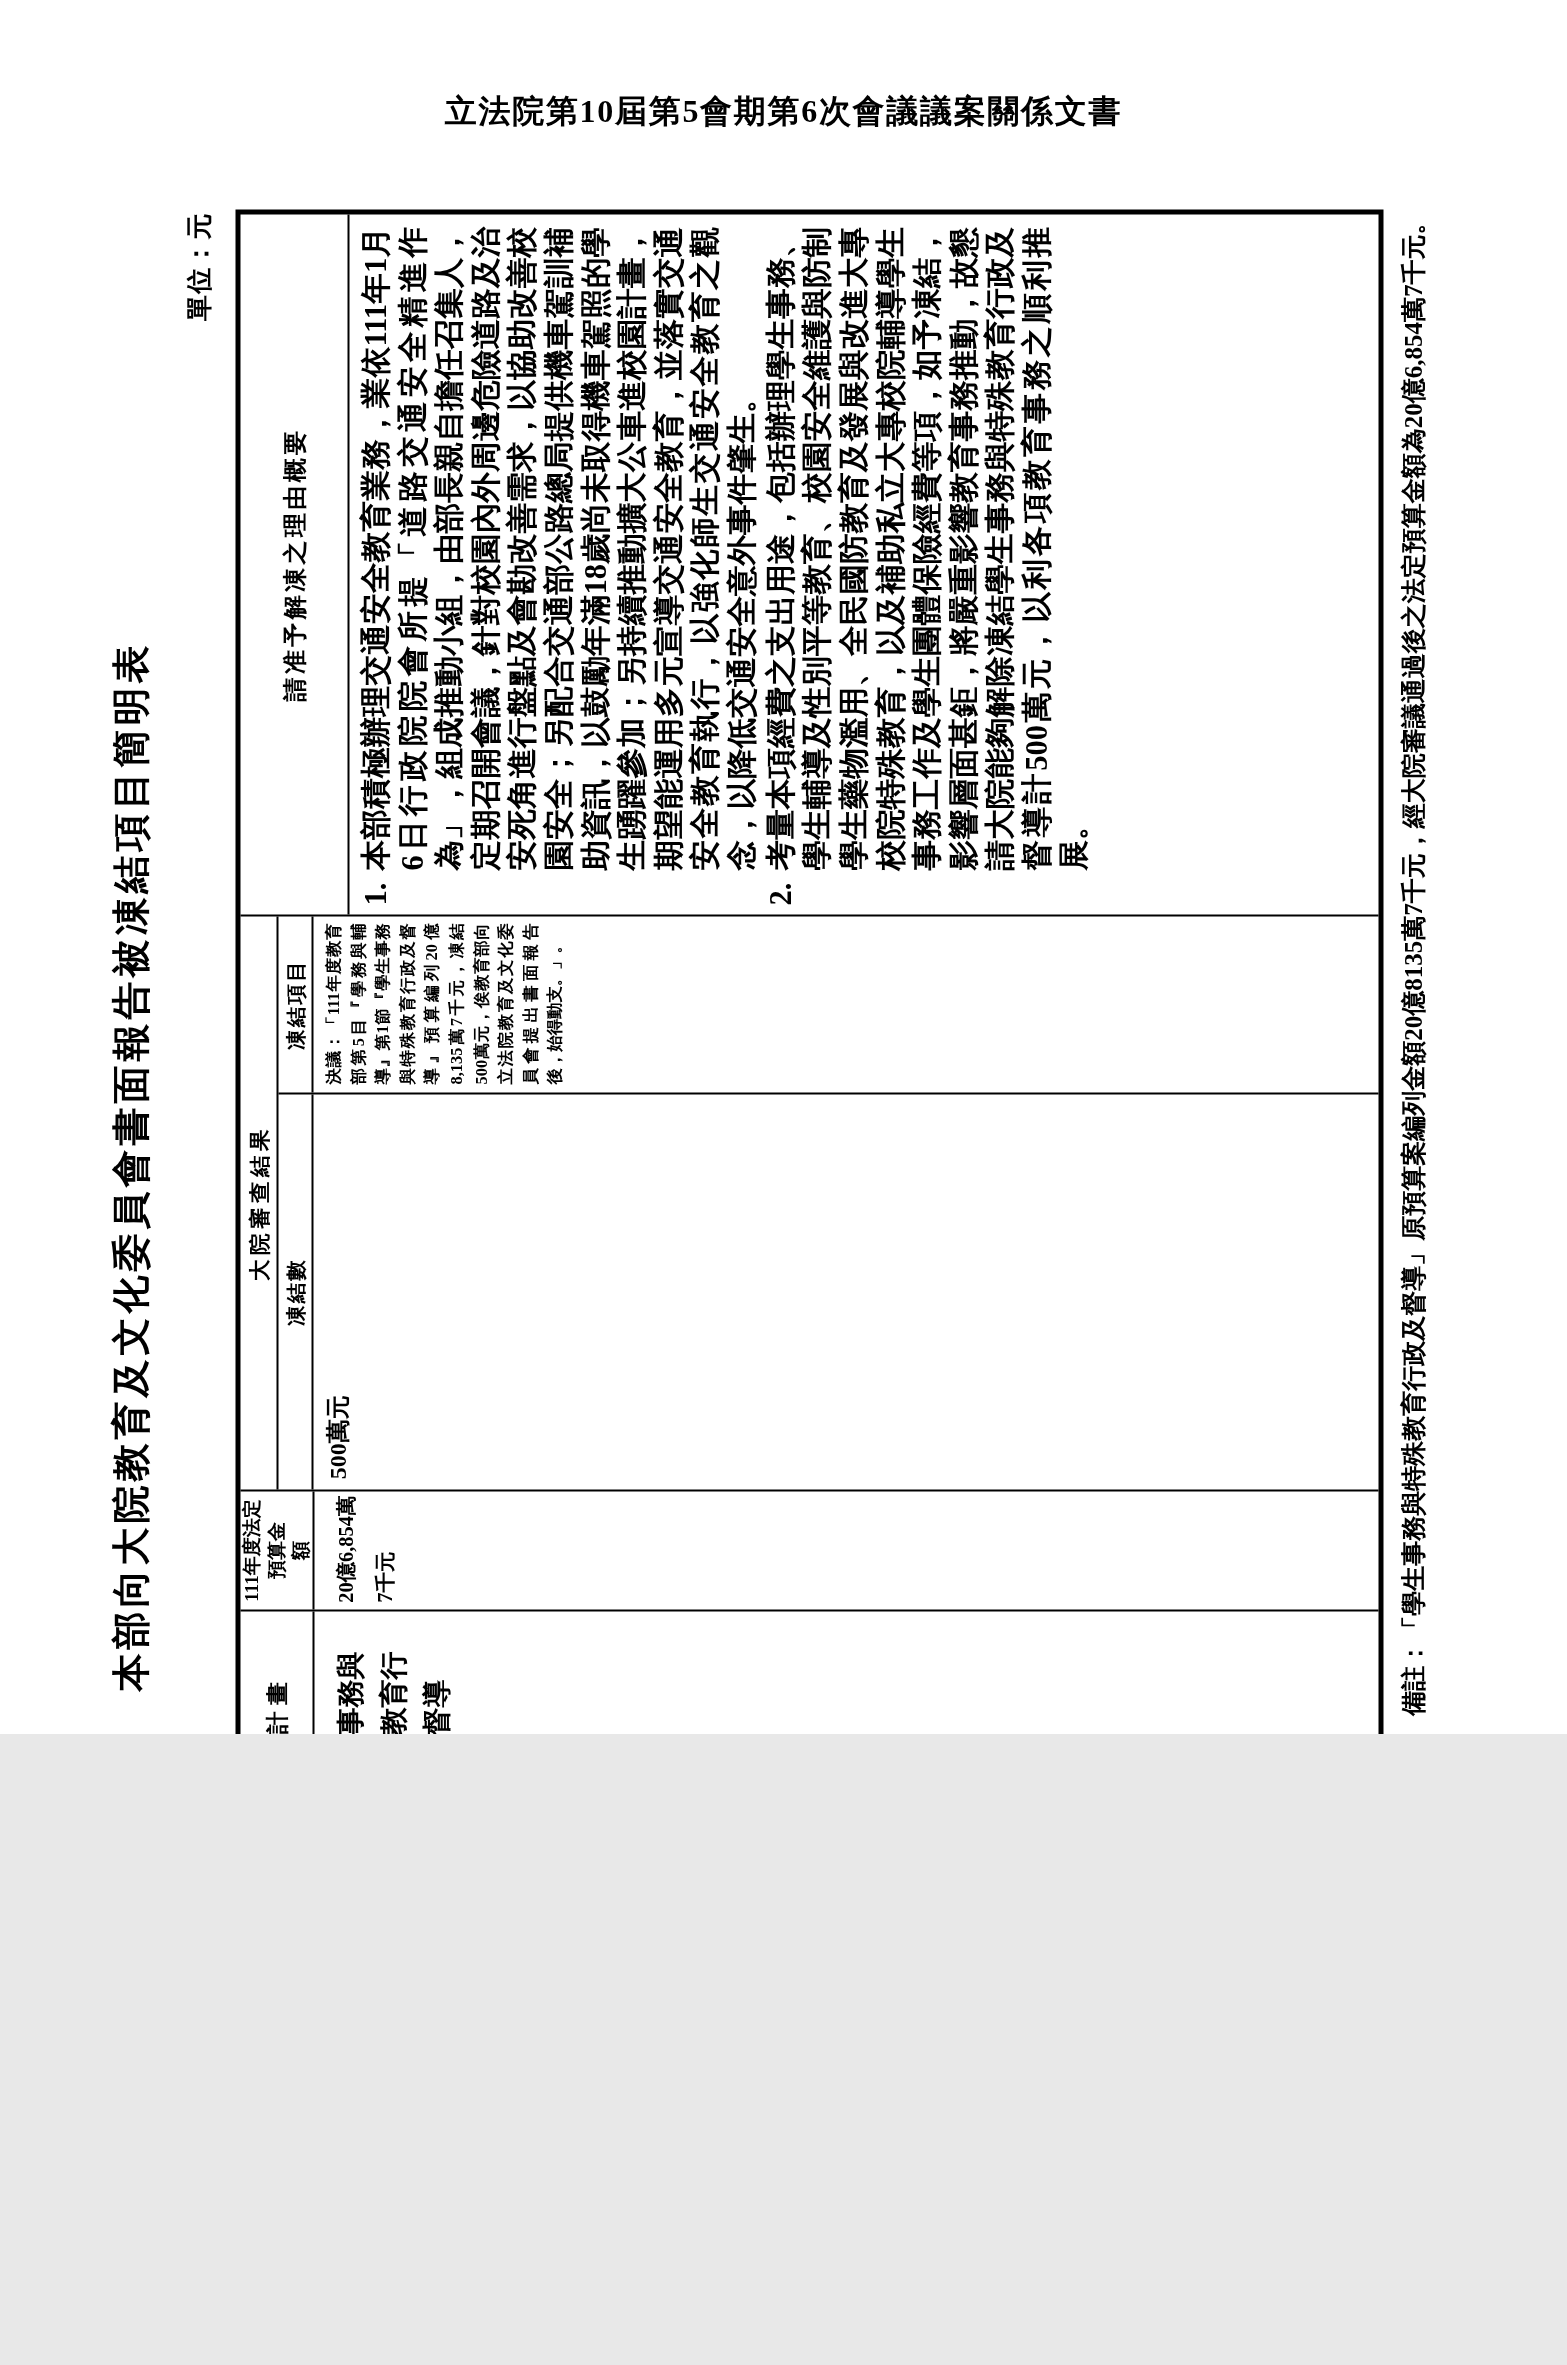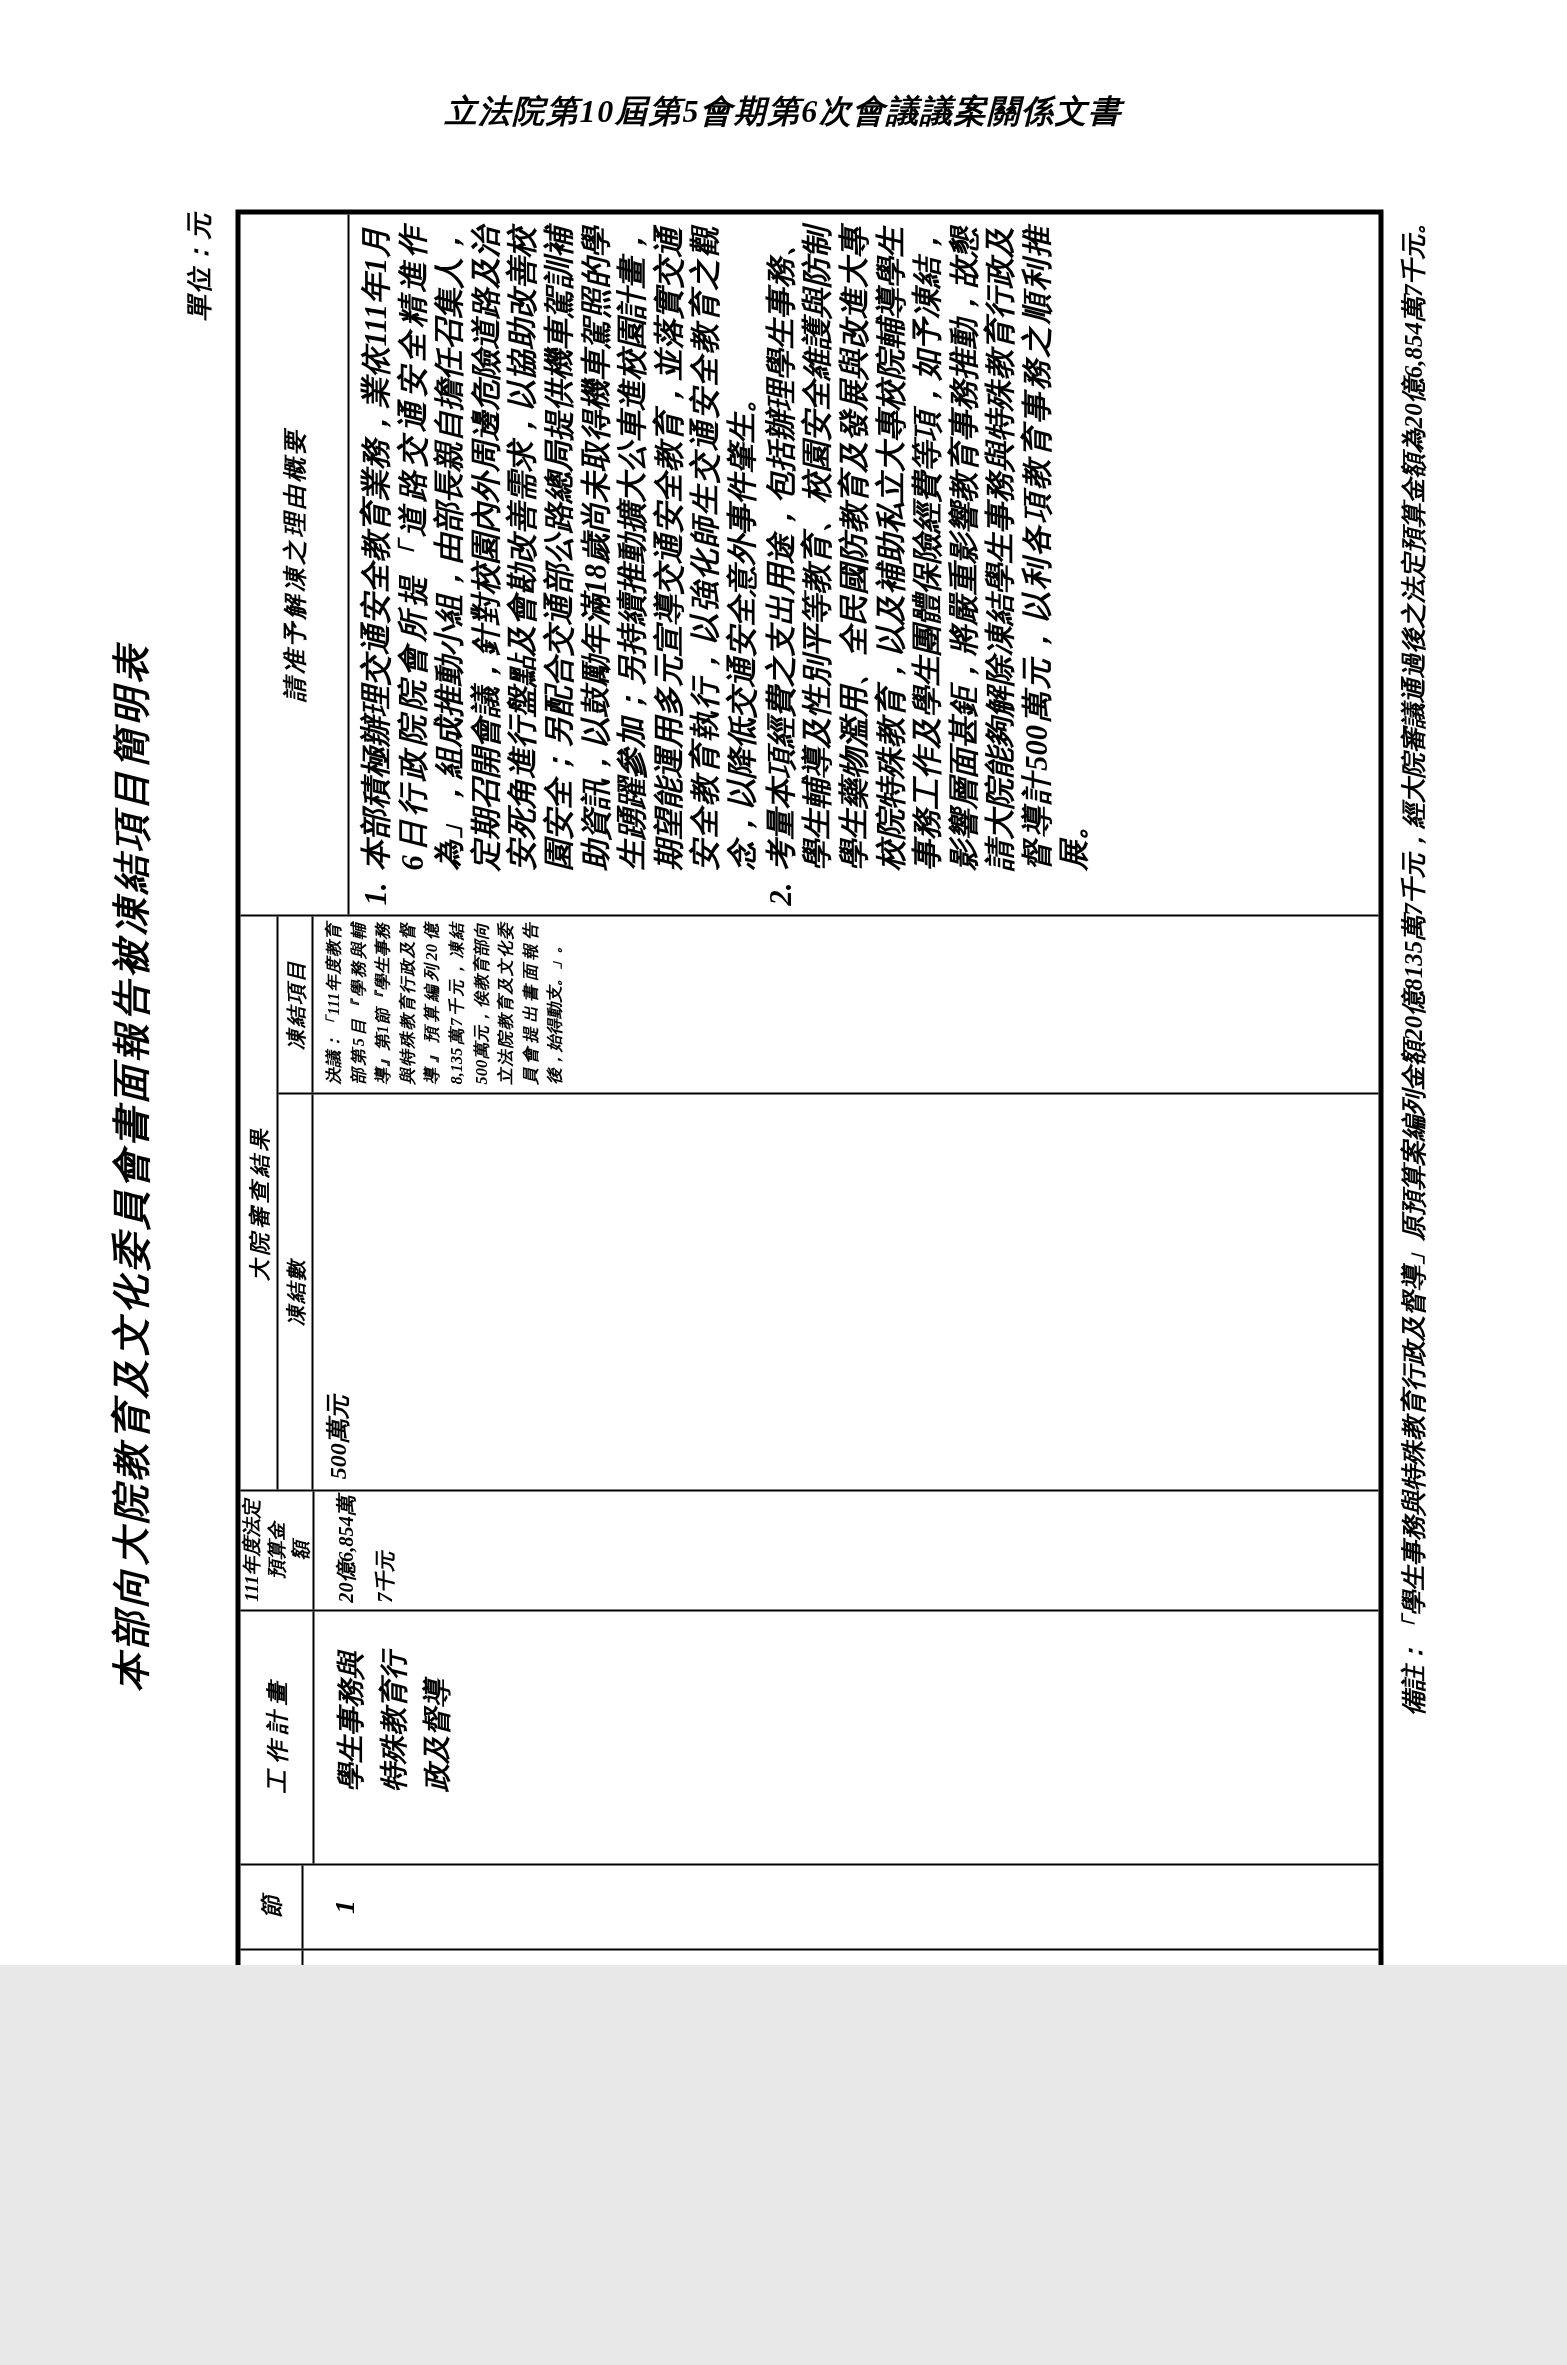--- a/index.html
+++ b/index.html
@@ -1,23 +1,22 @@
 <!DOCTYPE html>
 <html style="font-size:9px"><head>
 <meta charset="utf-8">
 <style>
   html,body{margin:0;padding:0;background:#e8e8e8;}
   .page{
     position:relative;
-    width:1567px;height:1965px;
+    width:1567px;height:1734px;
     background:#ffffff;
     overflow:hidden;
     font-family:"Liberation Serif","DejaVu Serif",serif;
     color:#000;
-    font-style:italic;
   }
   
   .doc-header{
     position:absolute;top:90px;left:0;width:100%;
     text-align:center;font-size:32px;letter-spacing:1.7px;
     font-weight:bold;
   }
   .page-number{
     position:absolute;top:2279px;left:0;width:100%;
     text-align:center;font-size:27px;

